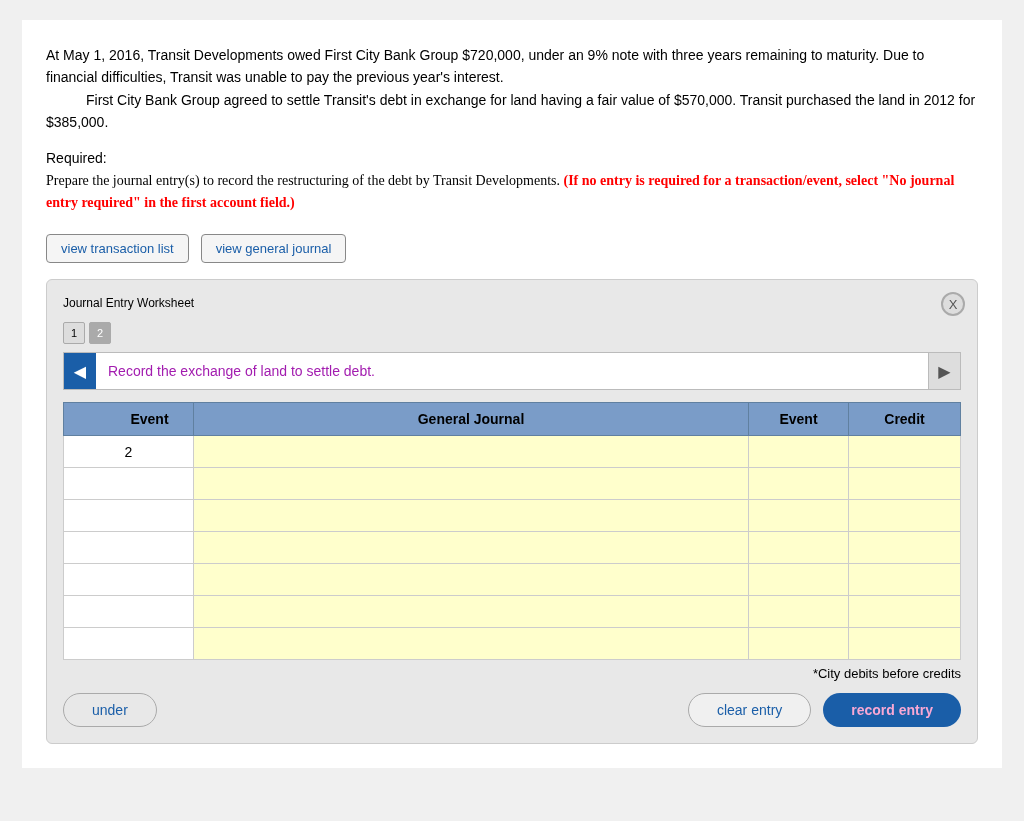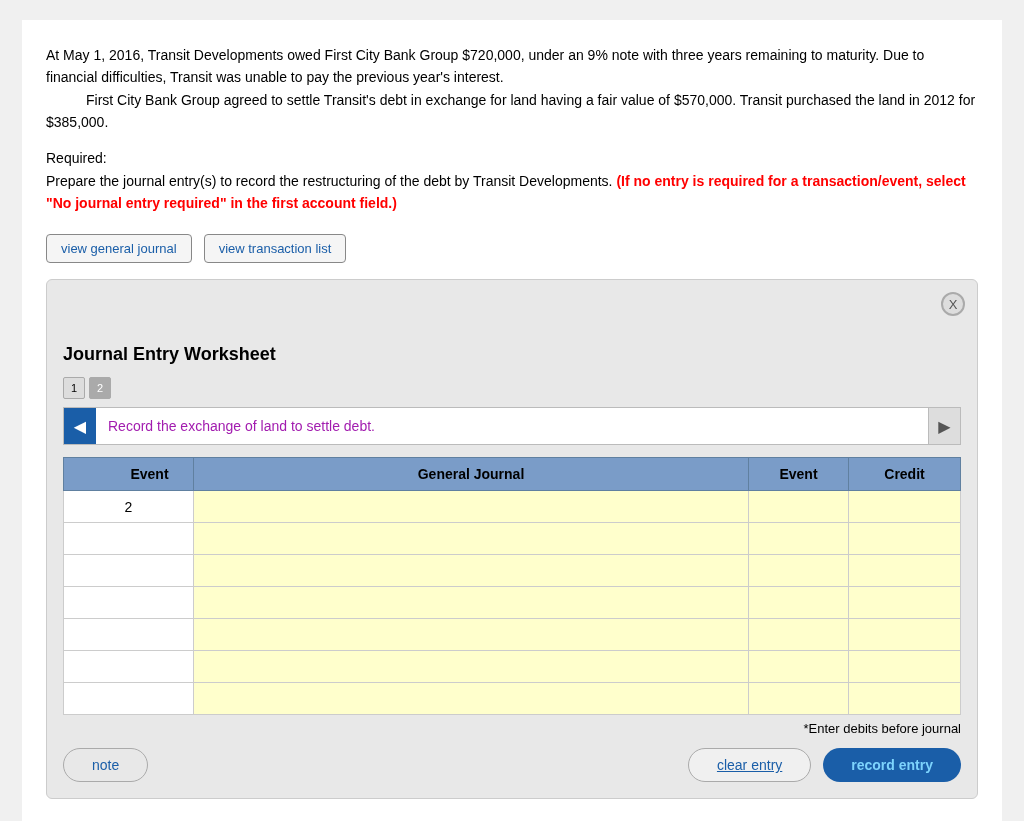--- a/index.html
+++ b/index.html
@@ -27,20 +27,21 @@
     .required-section {
       margin-bottom: 20px;
     }
     .required-label {
       font-weight: normal;
       margin-bottom: 4px;
     }
     .required-body {
       font-size: 14px;
       line-height: 1.6;
+      font-family: Liberation Serif, serif;
     }
     .red-bold {
       color: red;
       font-weight: bold;
     }
     .btn-row {
       display: flex;
       gap: 12px;
       margin-bottom: 16px;
     }
@@ -55,24 +56,23 @@
     }
 
     .worksheet-container {
       border: 1px solid #ccc;
       border-radius: 6px;
       background: #e8e8e8;
       padding: 16px;
       position: relative;
     }
     .worksheet-title {
-      font-size: 18px;
-      font-weight: bold;
+      font-size: 12px;
+      font-weight: normal;
       margin-bottom: 12px;
-      margin-top: 48px;
     }
     .close-btn {
       position: absolute;
       top: 12px;
       right: 12px;
       width: 24px;
       height: 24px;
       border-radius: 50%;
       border: 2px solid #aaa;
       background: #ddd;
@@ -214,29 +214,28 @@
       cursor: pointer;
     }
     .btn-clear {
       border: 1px solid #aaa;
       background: #f0f0f0;
       border-radius: 20px;
       padding: 8px 28px;
       font-size: 14px;
       color: #1a5ea8;
       cursor: pointer;
-      text-decoration: underline;
     }
     .btn-record {
       border: none;
       background: #1a5ea8;
       border-radius: 20px;
       padding: 8px 28px;
       font-size: 14px;
-      color: #7dd3fc;
+      color: #f9a8d4;
       cursor: pointer;
       font-weight: bold;
     }
 
     .bottom-buttons-center {
       display: flex;
       gap: 12px;
     }
   </style>
 </head>
@@ -250,22 +249,22 @@
   </div>
 
   <div class="required-section">
     <p class="required-label">Required:</p>
     <p class="required-body">
       <span>Prepare the journal entry(s) to record the restructuring of the debt by Transit Developments. </span><span class="red-bold">(If no entry is required for a transaction/event, select "No journal entry required" in the first account field.)</span>
     </p>
   </div>
 
   <div class="btn-row">
+    <button class="btn-outline">view transaction list</button>
     <button class="btn-outline">view general journal</button>
-    <button class="btn-outline">view transaction list</button>
   </div>
 
   <div class="worksheet-container">
 
     <div class="close-btn">
       <span>X</span>
     </div>
 
     <div class="worksheet-title">Journal Entry Worksheet</div>
 
@@ -332,24 +331,24 @@
         </tr>
         <tr>
           <td class="event-cell"></td>
           <td class="yellow-bg"><input type="text" style=""></td>
           <td class="yellow-bg"><input type="text" style=""></td>
           <td class="yellow-bg"><input type="text" style=""></td>
         </tr>
       </tbody>
     </table>
 
-    <div class="debits-note">*Enter debits before journal</div>
+    <div class="debits-note">*City debits before credits</div>
 
     <div class="bottom-btn-row">
-      <button class="btn-done">note</button>
+      <button class="btn-done">under</button>
       <div class="bottom-buttons-center">
         <button class="btn-clear">clear entry</button>
         <button class="btn-record">record entry</button>
       </div>
     </div>
 
   </div>
 
 </div>
 

